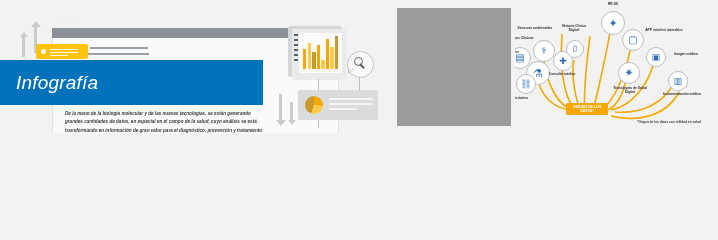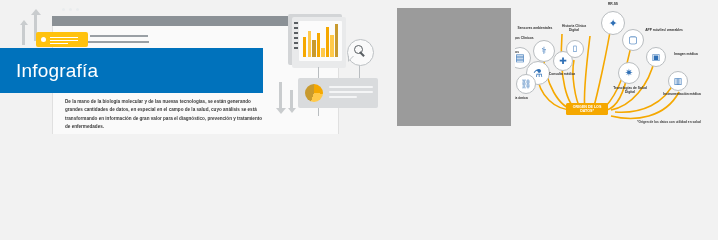--- a/index.html
+++ b/index.html
@@ -6,21 +6,21 @@
   html,body{margin:0;padding:0;}
   body{
     width:718px;height:134px;overflow:hidden;
     background:#f2f2f2;
     font-family:"Liberation Sans", sans-serif;
     position:relative;
   }
   .stage{position:absolute;inset:0;width:718px;height:134px;overflow:hidden;background:#f2f2f2;}
 
   
-  .left-panel{position:absolute;left:0;top:4px;width:383px;height:134px;overflow:hidden;}
+  .left-panel{position:absolute;left:0;top:16px;width:383px;height:134px;overflow:hidden;font-style:italic;}
 
   .browser-frame{
     position:absolute;left:52px;top:12px;width:285px;height:122px;
     background:#fafafa;border:1px solid #e0e0e0;border-top:none;
   }
   .browser-bar{
     position:absolute;left:52px;top:12px;width:285px;height:10px;
     background:#8b9196;
   }
   .dot{position:absolute;top:4px;width:3px;height:3px;border-radius:50%;background:#e9ecee;}

